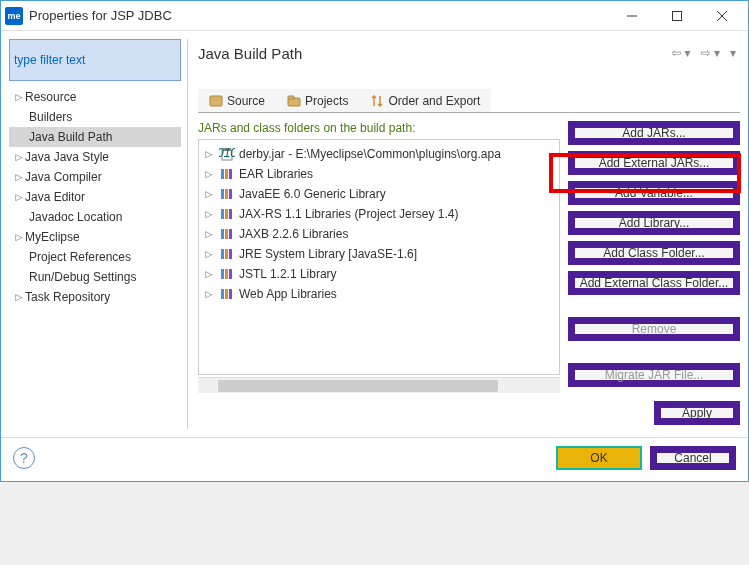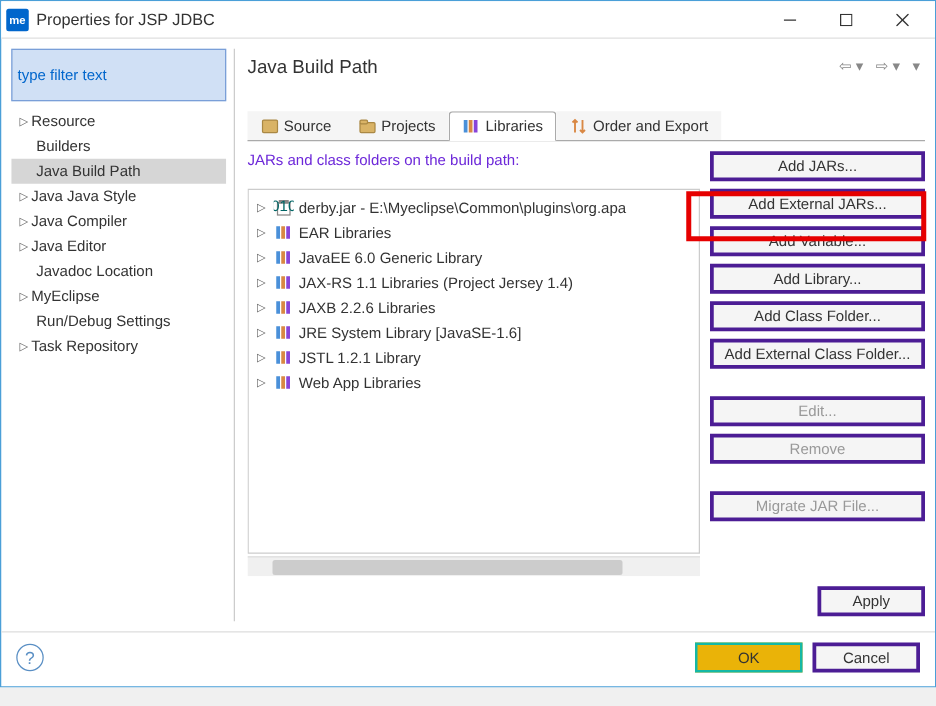--- a/index.html
+++ b/index.html
@@ -1,17 +1,17 @@
 <!DOCTYPE html>
 <html><head>
   <meta charset="utf-8">
   <style>
     * { box-sizing: border-box; margin: 0; padding: 0; font-family: "Segoe UI", Tahoma, sans-serif; font-size: 12px; }
     body { background: #f0f0f0; }
-    .window { width: 749px; height: 550px; background: #fff; border: 1px solid #4a9fd8; position: relative; display: flex; flex-direction: column; }
+    .window { width: 749px; height: 482px; background: #fff; border: 1px solid #4a9fd8; position: relative; display: flex; flex-direction: column; }
     .titlebar { height: 30px; background: #fff; display: flex; align-items: center; padding: 0 4px; border-bottom: 1px solid #e0e0e0; }
     .titlebar-icon { width: 18px; height: 18px; background: #0066cc; color: #fff; font-size: 9px; font-weight: bold; display: flex; align-items: center; justify-content: center; border-radius: 2px; margin-right: 6px; }
     .titlebar-title { flex: 1; color: #333; font-size: 13px; }
     .winbtn { width: 45px; height: 28px; display: flex; align-items: center; justify-content: center; color: #333; }
     .winbtn svg { width: 10px; height: 10px; }
     .content { flex: 1; display: flex; padding: 8px; gap: 6px; overflow: hidden; }
     .sidebar { width: 172px; display: flex; flex-direction: column; }
     .filter-input { width: 100%; height: 22px; border: 1px solid #7a9fd8; padding: 20px 4px; color: #0066cc; background: #d0e0f5; outline: none; }
     .tree { margin-top: 6px; flex: 1; overflow: auto; }
     .tree-item { display: flex; align-items: center; height: 20px; padding-left: 4px; cursor: default; color: #333; }
@@ -22,30 +22,30 @@
     .main-header { display: flex; align-items: center; height: 28px; }
     .main-title { font-size: 15px; font-weight: normal; color: #333; flex: 1; }
     .nav-icons { display: flex; gap: 2px; color: #888; }
     .nav-icons span { padding: 2px 4px; }
     .tabs { display: flex; border-bottom: 1px solid #aaa; margin-top: 22px; }
     .tab { display: flex; align-items: center; gap: 4px; padding: 4px 10px; border: 1px solid transparent; border-bottom: none; background: #f5f5f5; cursor: default; color: #333; }
     .tab.active { background: #fff; border: 1px solid #aaa; border-bottom: 1px solid #fff; margin-bottom: -1px; border-radius: 3px 3px 0 0; }
     .tab-icon { width: 14px; height: 14px; display: inline-flex; align-items: center; justify-content: center; }
     .tab-content { flex: 1; display: flex; gap: 8px; padding-top: 8px; overflow: hidden; }
     .jar-section { flex: 1; display: flex; flex-direction: column; overflow: hidden; }
-    .jar-label { color: #6d28d9; margin-bottom: 16px; }
+    .jar-label { color: #4d7c0f; margin-bottom: 4px; }
     .jar-list { flex: 1; border: 1px solid #ccc; overflow: auto; padding: 4px; background: #fff; }
     .jar-item { display: flex; align-items: center; height: 20px; gap: 4px; white-space: nowrap; color: #333; }
     .jar-arrow { width: 12px; color: #666; font-size: 9px; display: inline-flex; justify-content: center; }
-    .lib-icon { width: 16px; height: 14px; display: inline-flex; align-items: center; justify-content: flex-end; }
+    .lib-icon { width: 16px; height: 14px; display: inline-flex; align-items: center; justify-content: flex-end; font-style: italic; }
     .lib-icon svg { width: 16px; height: 14px; }
     .scrollbar-h { height: 16px; background: #f0f0f0; border-top: 1px solid #ddd; margin-top: 2px; position: relative; }
     .scrollbar-thumb { position: absolute; left: 20px; top: 2px; width: 280px; height: 12px; background: #ccc; border-radius: 2px; }
     .button-col { width: 172px; display: flex; flex-direction: column; gap: 6px; }
-    .btn { height: 24px; border: 3px solid #4c1d95; background: #f5f5f5; color: #333; cursor: default; display: flex; align-items: center; justify-content: center; }
+    .btn { height: 24px; border: 7px solid #4c1d95; background: #f5f5f5; color: #333; cursor: default; display: flex; align-items: center; justify-content: center; }
     .btn.disabled { color: #999; }
     .highlight-box { position: absolute; border: 4px solid #e60000; pointer-events: none; z-index: 10; }
     .apply-row { display: flex; justify-content: flex-end; padding: 8px 0 4px; }
     .apply-row .btn { width: 86px; }
     .footer { height: 44px; border-top: 1px solid #ddd; display: flex; align-items: center; padding: 0 12px 4px; }
     .help-icon { width: 22px; height: 22px; border: 1.5px solid #5a8fc4; border-radius: 50%; color: #5a8fc4; display: flex; align-items: center; justify-content: center; font-size: 14px; }
     .footer-btns { margin-left: auto; display: flex; gap: 8px; }
     .footer-btns .btn { width: 86px; }
     .btn.primary { border: 2px solid #14b8a6; background: #eab308; }
   </style>
@@ -101,20 +101,23 @@
             <span>Java Editor</span>
           </div>
         <div class="tree-item child">
             <span>Javadoc Location</span>
           </div>
         <div class="tree-item">
             <span class="tree-arrow">▷</span>
             <span>MyEclipse</span>
           </div>
         <div class="tree-item child">
+            <span>Project References</span>
+          </div>
+        <div class="tree-item child">
             <span>Run/Debug Settings</span>
           </div>
         <div class="tree-item">
             <span class="tree-arrow">▷</span>
             <span>Task Repository</span>
           </div>
       </div>
     </div>
 
     <div class="main">
@@ -138,30 +141,20 @@
           </div>
         <div class="tab">
             <span class="tab-icon">
               <svg viewBox="0 0 14 14">
                 <rect x="1" y="4" width="12" height="8" rx="1" fill="#d9b366" stroke="#aa8844"></rect>
                 <rect x="1" y="2" width="6" height="3" rx="1" fill="#d9b366" stroke="#aa8844"></rect>
               </svg>
             </span>
             <span>Projects</span>
           </div>
-        <div class="tab active">
-            <span class="tab-icon">
-              <svg viewBox="0 0 14 14">
-                <rect x="1" y="2" width="3" height="10" fill="#4a90d9"></rect>
-                <rect x="5" y="2" width="3" height="10" fill="#d98844"></rect>
-                <rect x="9" y="2" width="3" height="10" fill="#8844d9"></rect>
-              </svg>
-            </span>
-            <span>Libraries</span>
-          </div>
         <div class="tab">
             <span class="tab-icon">
               <svg viewBox="0 0 14 14">
                 <path d="M4 2v10M10 2v10M2 4l2-2 2 2M8 10l2 2 2-2" fill="none" stroke="#d98844" stroke-width="1.5"></path>
               </svg>
             </span>
             <span>Order and Export</span>
           </div>
       </div>
 
@@ -264,21 +257,20 @@
         </div>
 
         <div class="button-col">
           <div class="btn">Add JARs...</div>
           <div class="btn">Add External JARs...</div>
           <div class="btn">Add Variable...</div>
           <div class="btn">Add Library...</div>
           <div class="btn">Add Class Folder...</div>
           <div class="btn">Add External Class Folder...</div>
           <div style="height:10px"></div>
-          <div class="btn disabled">Edit...</div>
           <div class="btn disabled">Remove</div>
           <div style="height:10px"></div>
           <div class="btn disabled">Migrate JAR File...</div>
         </div>
       </div>
 
       <div class="apply-row">
         <div class="btn">Apply</div>
       </div>
     </div>

